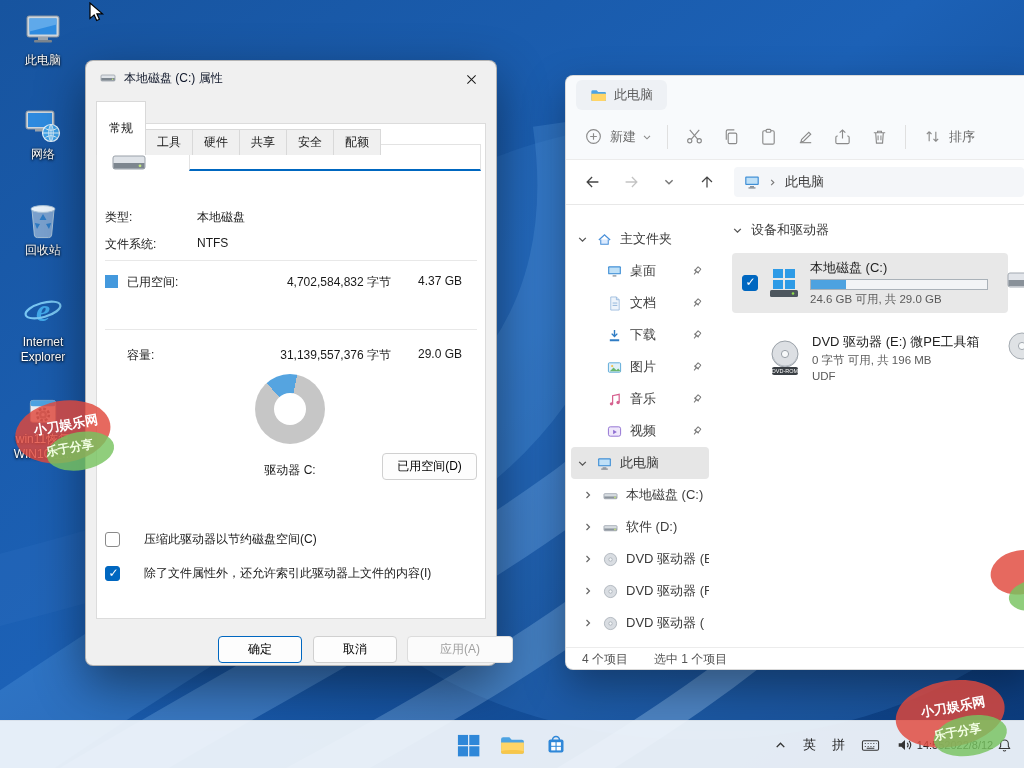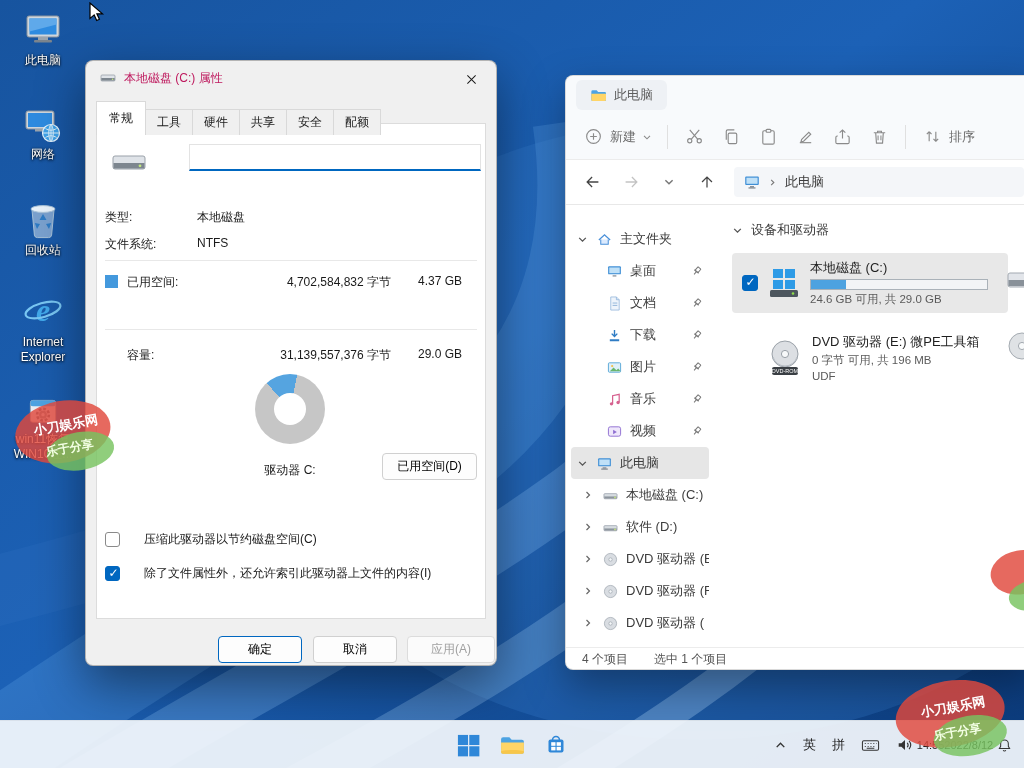--- a/index.html
+++ b/index.html
@@ -54,26 +54,26 @@
   padding-left:16px;font-size:12px;color:#555}
 .partial{position:absolute;opacity:.9}
 
 .cb{width:16px;height:16px;border:1px solid #8a8a8a;border-radius:3px;background:#fff;position:relative;flex:0 0 16px}
 .cb.checked{background:#0067c0;border-color:#0067c0}
 .cb.checked::after{content:"\2713";position:absolute;left:2.5px;top:-1px;color:#fff;font-size:12px}
 
 #dialog{position:absolute;left:85px;top:60px;width:412px;height:606px;background:#f0f0f0;border-radius:8px;
   border:1px solid rgba(0,0,0,.25);box-shadow:0 18px 50px rgba(0,0,0,.45);z-index:20;font-size:12px;color:#1a1a1a}
 .dlg-titlebar{height:34px;display:flex;align-items:center;gap:8px;padding-left:14px}
-.dlg-title{font-size:12px;color:#be185d}
+.dlg-title{font-size:12px;color:#0f172a}
 .dlg-close{position:absolute;right:10px;top:7px;width:30px;height:22px;display:flex;align-items:center;
   justify-content:center;border-radius:4px}
 .dlg-tabs{position:absolute;left:10px;top:40px;display:flex;align-items:flex-end;z-index:3}
 .dtab{padding:4px 11px;border:1px solid #d9d9d9;border-bottom:none;background:#f0f0f0;margin-right:-1px;font-size:12px}
-.dtab.sel{background:#fff;padding:8px 12px;position:relative;z-index:4}
+.dtab.sel{background:#fff;padding:18px 12px;position:relative;z-index:4}
 .dlg-page{position:absolute;left:10px;right:10px;top:62px;bottom:46px;background:#fff;border:1px solid #dcdcdc;z-index:2}
 .prow{position:absolute;left:8px;right:8px;height:18px}
 .prow .val{position:absolute;left:92px}
 .prow .bytes{position:absolute;right:86px}
 .prow .size{position:absolute;right:15px}
 .prow .lgl{position:absolute;left:22px}
 .sq{position:absolute;left:0;top:1px;width:13px;height:13px}
 .phr{position:absolute;left:8px;right:8px;border-top:1px solid #e8e8e8}
 #vol-input{position:absolute;left:92px;top:20px;width:292px;height:27px;border:1px solid #e3e3e3;
   border-bottom:2px solid #0067c0;font-size:12px;padding:0 6px;outline:none;background:#fff}
@@ -633,21 +633,21 @@
         <span class="cb"></span>
         <span>压缩此驱动器以节约磁盘空间(C)</span>
       </div>
       <div class="cbrow" style="top:441px">
         <span class="cb checked"></span>
         <span>除了文件属性外，还允许索引此驱动器上文件的内容(I)</span>
       </div>
     </div>
     <button class="dlg-btn" style="left:132px;top:575px;width:84px;border:1px solid #0067c0">确定</button>
     <button class="dlg-btn" style="left:227px;top:575px;width:84px">取消</button>
-    <button class="dlg-btn" style="left:321px;top:575px;width:88px;color:#a0a0a0;background:#fbfbfb;border-color:#dcdcdc">应用(A)</button>
+    <button class="dlg-btn" style="left:321px;top:575px;width:106px;color:#a0a0a0;background:#fbfbfb;border-color:#dcdcdc">应用(A)</button>
   </div>
 
   <div id="taskbar">
     <div class="tb-center">
       <div class="tb-btn">
         <svg width="25" height="25" viewBox="0 0 26 26">
             <rect x="2" y="2" width="10.5" height="10.5" fill="#2f87d8"></rect>
             <rect x="13.8" y="2" width="10.5" height="10.5" fill="#2f87d8"></rect>
             <rect x="2" y="13.8" width="10.5" height="10.5" fill="#2f87d8"></rect>
             <rect x="13.8" y="13.8" width="10.5" height="10.5" fill="#2f87d8"></rect>

